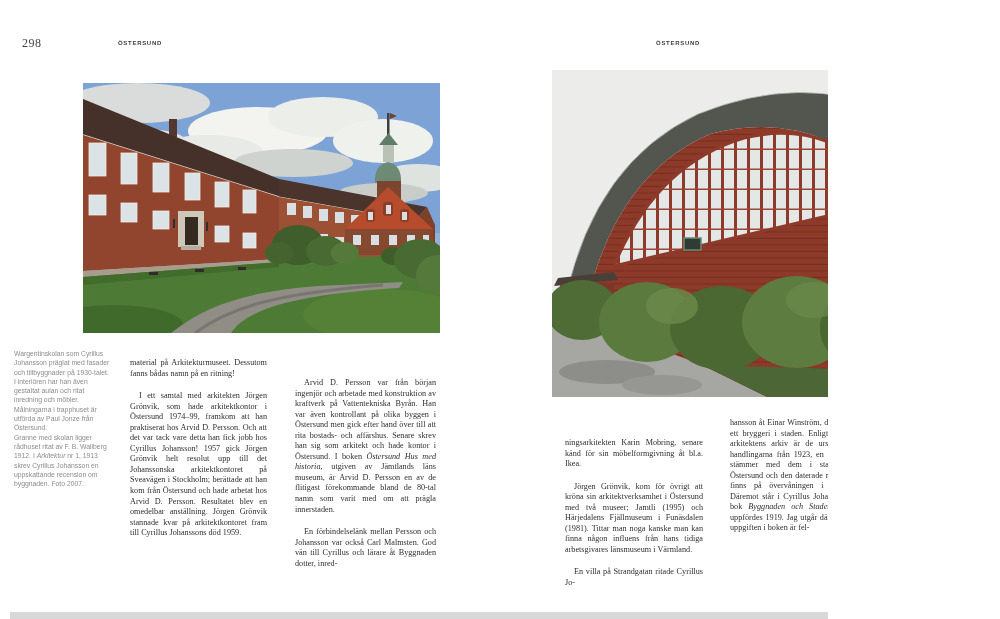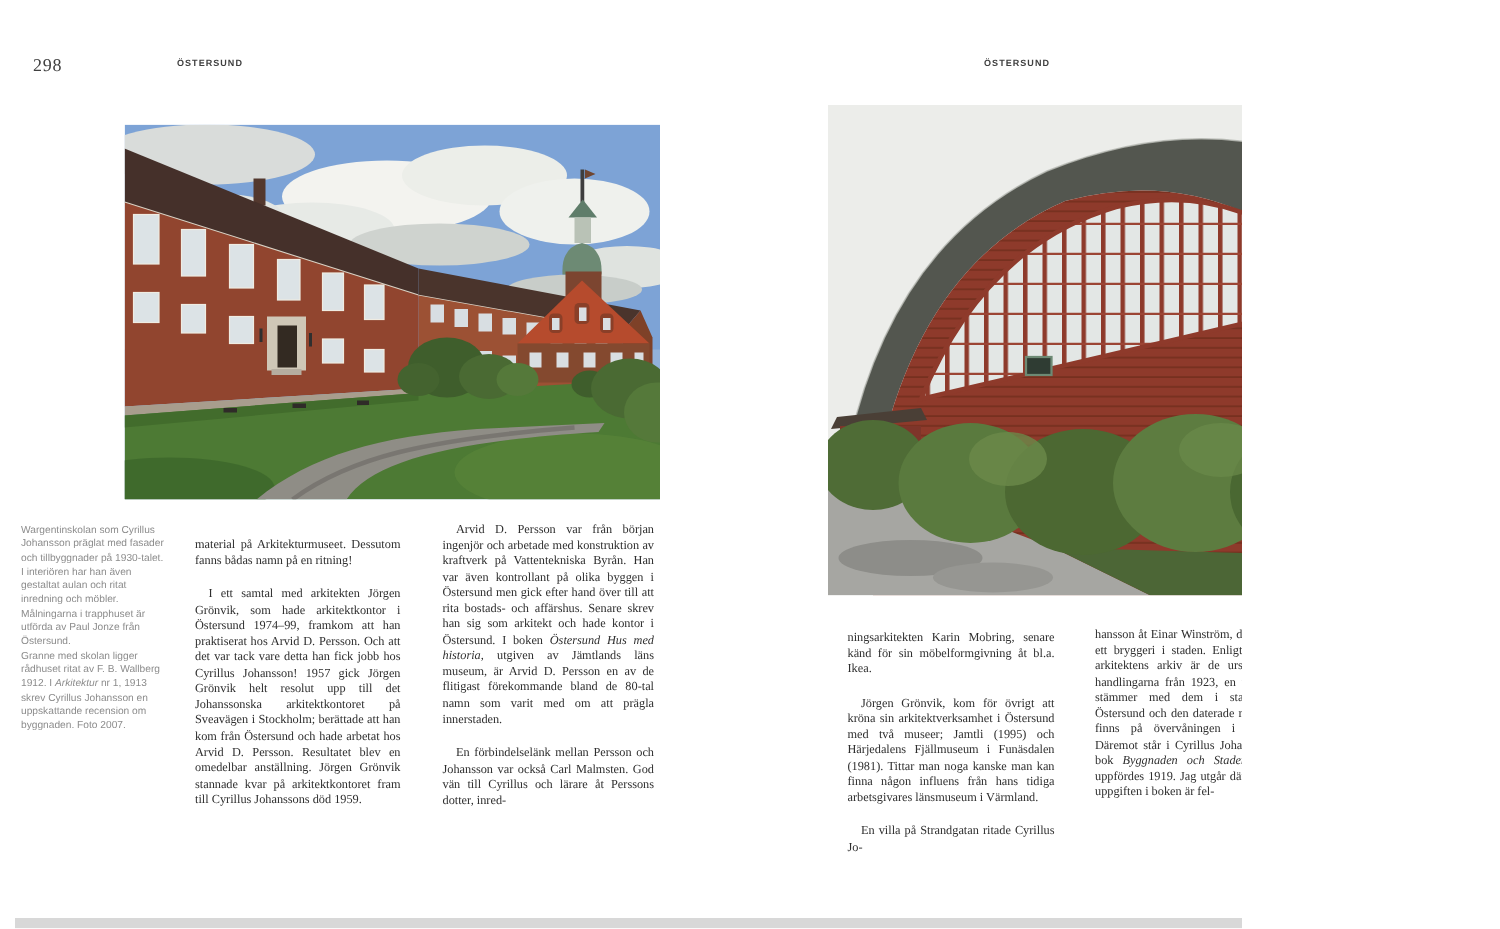--- a/index.html
+++ b/index.html
@@ -156,23 +156,23 @@
 
     <aside class="margin-caption" style="left:14px;top:349px;width:97px;">
       <p>Wargentinskolan som Cyrillus Johansson präglat med fasader och tillbyggnader på 1930-talet. I interiören har han även gestaltat aulan och ritat inredning och möbler. Målningarna i trapphuset är utförda av Paul Jonze från Östersund.</p>
       <p>Granne med skolan ligger rådhuset ritat av F. B. Wallberg 1912. I <i>Arkitektur</i> nr 1, 1913 skrev Cyrillus Johansson en uppskattande recension om byggnaden. Foto 2007.</p>
     </aside>
 
     <div class="col" style="left:118px;top:346px;width:161px;">
       <p>material på Arkitekturmuseet. Dessutom fanns bådas namn på en ritning!</p>
       <p class="indent">I ett samtal med arkitekten Jörgen Grönvik, som hade arkitektkontor i Östersund 1974–99, framkom att han praktiserat hos Arvid D. Persson. Och att det var tack vare detta han fick jobb hos Cyrillus Johansson! 1957 gick Jörgen Grönvik helt resolut upp till det Johanssonska arkitektkontoret på Sveavägen i Stockholm; berättade att han kom från Östersund och hade arbetat hos Arvid D. Persson. Resultatet blev en omedelbar anställning. Jörgen Grönvik stannade kvar på arkitektkontoret fram till Cyrillus Johanssons död 1959.</p>
     </div>
-    <div class="col" style="left:283px;top:336px;width:165px;">
+    <div class="col" style="left:283px;top:366px;width:165px;">
       <p class="indent">Arvid D. Persson var från början ingenjör och arbetade med konstruktion av kraftverk på Vattentekniska Byrån. Han var även kontrollant på olika byggen i Östersund men gick efter hand över till att rita bostads- och affärshus. Senare skrev han sig som arkitekt och hade kontor i Östersund. I boken <i>Östersund Hus med historia</i>, utgiven av Jämtlands läns museum, är Arvid D. Persson en av de flitigast förekommande bland de 80-tal namn som varit med om att prägla innerstaden.</p>
-      <p class="indent">En förbindelselänk mellan Persson och Johansson var också Carl Malmsten. God vän till Cyrillus och lärare åt Perssons dotter, inred-</p>
+      <p class="indent">En förbindelselänk mellan Persson och Johansson var också Carl Malmsten. God vän till Cyrillus och lärare åt Byggnaden dotter, inred-</p>
     </div>
   </div>
 
   <div>
     <div class="running-head" style="right:128px;top:40px;">ÖSTERSUND</div>
     <div class="folio" style="right:24px;top:36px;margin-top:32px;">299</div>
 
     <figure class="photo" style="left:552px;top:70px;width:430px;height:327px;">
       <svg width="430" height="327" viewBox="0 0 430 327">
         <defs>
@@ -227,21 +227,21 @@
         </g>
         <g stroke="#d9d9d3" stroke-width="1.6" fill="none">
           <path d="M396,228 l9,-4"></path>
             <path d="M399,243 l10,3"></path>
             <path d="M395,258 l11,2"></path>
           <path d="M404,274 l5,16 l5,-16"></path>
         </g>
       </svg>
     </figure>
 
-    <div class="col" style="left:553px;top:408px;width:162px;font-family:Liberation Serif, serif;">
+    <div class="col" style="left:553px;top:426px;width:162px;font-family:Liberation Serif, serif;">
       <p>ningsarkitekten Karin Mobring, senare känd för sin möbelformgivning åt bl.a. Ikea.</p>
       <p class="indent">Jörgen Grönvik, kom för övrigt att kröna sin arkitektverksamhet i Östersund med två museer; Jamtli (1995) och Härjedalens Fjällmuseum i Funäsdalen (1981). Tittar man noga kanske man kan finna någon influens från hans tidiga arbetsgivares länsmuseum i Värmland.</p>
       <p class="indent">En villa på Strandgatan ritade Cyrillus Jo-</p>
     </div>
     <div class="col" style="left:718px;top:406px;width:163px;">
       <p>hansson åt Einar Winström, disponent vid ett bryggeri i staden. Enligt uppgifter i arkitektens arkiv är de ursprungligaste handlingarna från 1923, en uppgift som stämmer med dem i stadsarkivet i Östersund och den daterade målning som finns på övervåningen i byggnaden. Däremot står i Cyrillus Johanssons egen bok <i>Byggnaden och Staden</i> att huset uppfördes 1919. Jag utgår därför ifrån att uppgiften i boken är fel-</p>
     </div>
 
     <aside class="margin-caption" style="left:893px;top:411px;width:78px;font-size:6.5px;line-height:9.2px;">
       <p>Den K-märkta tennishallen från 1936 är den enda sportanläggning, förutom några badhus, som uppförts efter Cyrillus Johanssons ritningar. Byggnaden har sin ursprungliga funktion kvar. Foto 2007.</p>

